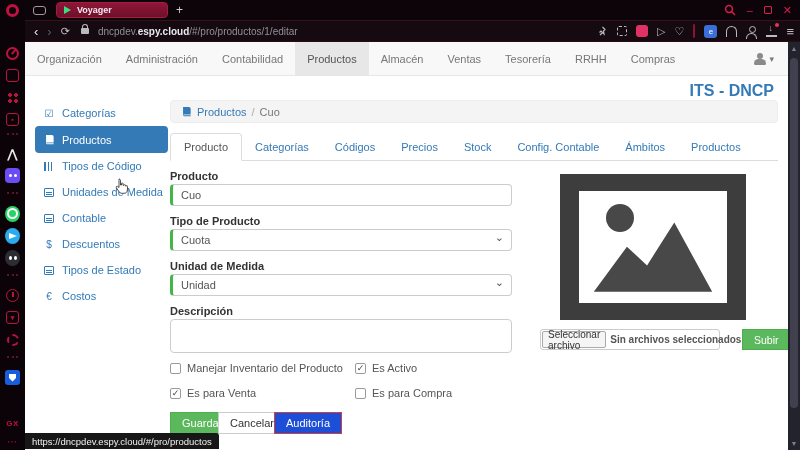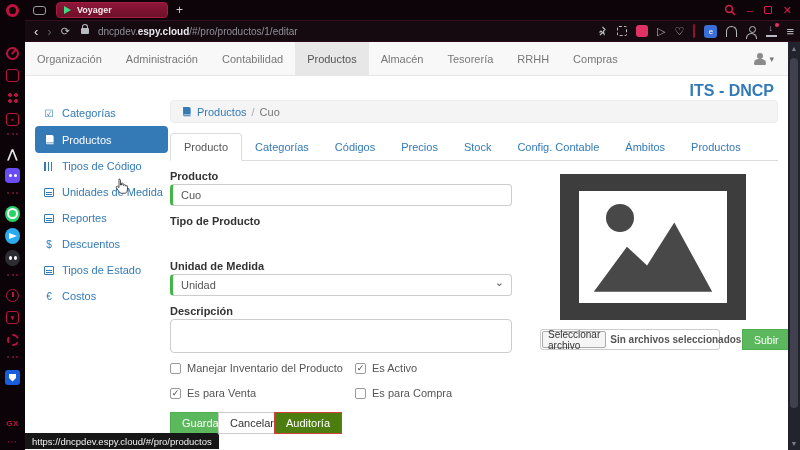--- a/index.html
+++ b/index.html
@@ -127,21 +127,21 @@
   .check-row { position:absolute; display:flex; align-items:center; gap:6px; font-size:11px; color:#555; }
   .cb { width:11px; height:11px; border:1px solid #9a9a9a; border-radius:2px; background:#fff;
     display:flex; align-items:center; justify-content:center; font-size:9px; color:#444; }
   .cb .mark { display:none; }
   .cb.checked .mark { display:block; }
 
   .btn { position:absolute; height:22px; border-radius:0; font-size:11px; display:flex;
     align-items:center; justify-content:center; padding:0 11px; }
   #btn-save { left:145px; top:370px; background:#5cb85c; border:1px solid #4cae4c; color:#fff; }
   #btn-cancel { left:193px; top:370px; background:#fff; border:1px solid #ccc; color:#333; }
-  #btn-audit { left:249px; top:370px; background:#4d7c0f; border:1px solid #d43f3a; color:#fff; }
+  #btn-audit { left:249px; top:370px; background:#1d4ed8; border:1px solid #d43f3a; color:#fff; }
 
   
   #img-ph { position:absolute; left:535px; top:132px; width:186px; height:146px; background:#3d3d3d;
     padding:17px 19px; }
   #img-ph .canvas { width:100%; height:100%; background:#fff; position:relative; }
   #img-ph .sun { position:absolute; left:18%; top:12%; width:28px; height:28px; background:#484848; border-radius:50%; }
   #img-ph .mtn { position:absolute; left:10%; bottom:10%; width:80%; height:62%;
     background:#484848; clip-path:polygon(0 100%,28% 35%,45% 62%,68% 0,100% 100%); }
   #file-box { position:absolute; left:515px; top:287px; width:180px; height:21px; border:1px solid #ccc;
     border-radius:3px; background:#fff; display:flex; align-items:center; }
@@ -273,20 +273,21 @@
   </div>
 
   <div class="abs" id="app">
 
     <div id="navbar">
       <div class="nav-item">Organización</div>
       <div class="nav-item">Administración</div>
       <div class="nav-item">Contabilidad</div>
       <div class="nav-item active">Productos</div>
       <div class="nav-item">Almacén</div>
+      <div class="nav-item">Ventas</div>
       <div class="nav-item">Tesorería</div>
       <div class="nav-item">RRHH</div>
       <div class="nav-item">Compras</div>
       <div id="nav-user">
         <div class="u-ic"></div>
         <span style="font-size:9px">▾</span>
       </div>
     </div>
 
     <div id="brand">ITS - DNCP</div>
@@ -314,21 +315,21 @@
       <div class="sb-item">
         <span class="mini-ic">
             <span class="lines-ic"></span>
           </span>
         <span>Unidades de Medida</span>
       </div>
       <div class="sb-item">
         <span class="mini-ic">
             <span class="lines-ic"></span>
           </span>
-        <span>Reportes</span>
+        <span>Contable</span>
       </div>
       <div class="sb-item">
         <span class="mini-ic">$</span>
         <span>Descuentos</span>
       </div>
       <div class="sb-item">
         <span class="mini-ic">
             <span class="lines-ic"></span>
           </span>
         <span>Tipos de Estado</span>
@@ -363,20 +364,21 @@
       <div class="tab-l">Stock</div>
       <div class="tab-l">Config. Contable</div>
       <div class="tab-l">Ámbitos</div>
       <div class="tab-l">Productos</div>
     </div>
 
     <div class="f-label" style="left:145px;top:128px">Producto</div>
     <div class="f-input" style="top:142px">Cuo</div>
 
     <div class="f-label" style="left:145px;top:173px">Tipo de Producto</div>
+    <div class="f-input f-select" style="top:187px">Cuota</div>
 
     <div class="f-label" style="left:145px;top:218px">Unidad de Medida</div>
     <div class="f-input f-select" style="top:232px">Unidad</div>
 
     <div class="f-label" style="left:145px;top:263px">Descripción</div>
     <div class="f-input" id="f-textarea" style="top:277px"></div>
 
     <div class="check-row" style="left:145px;top:320px">
       <div class="cb"></div>
       <span>Manejar Inventario del Producto</span>

